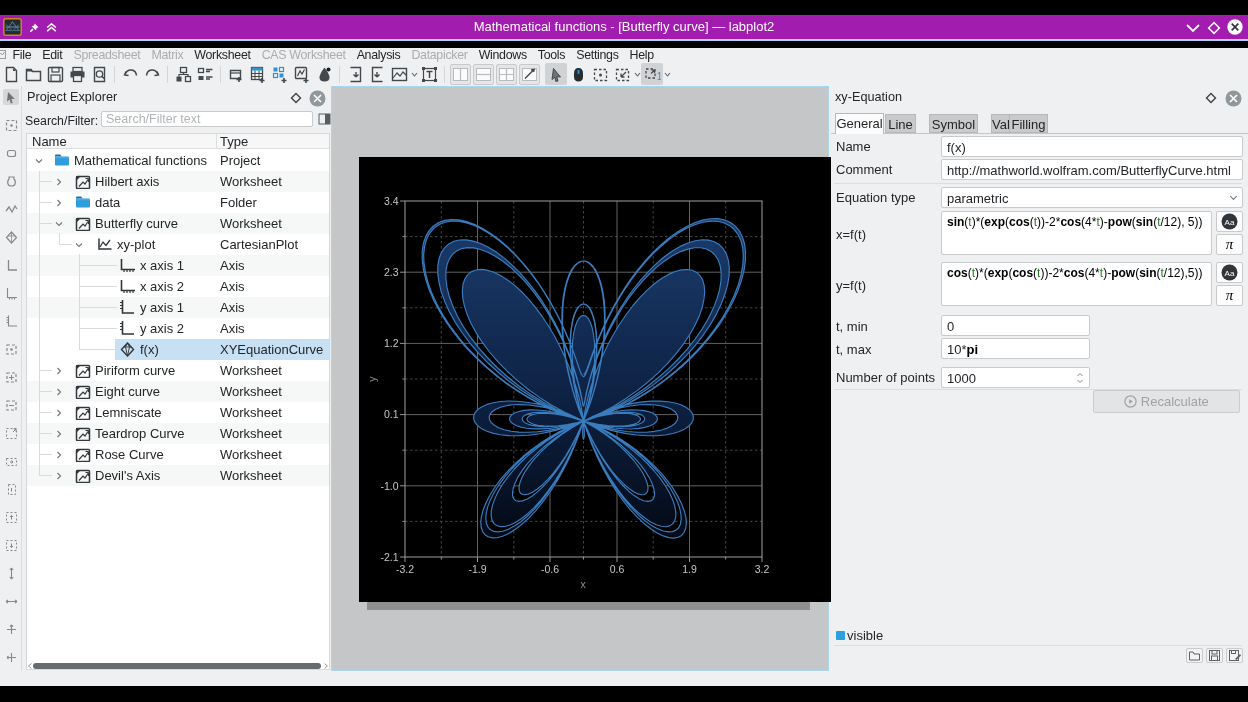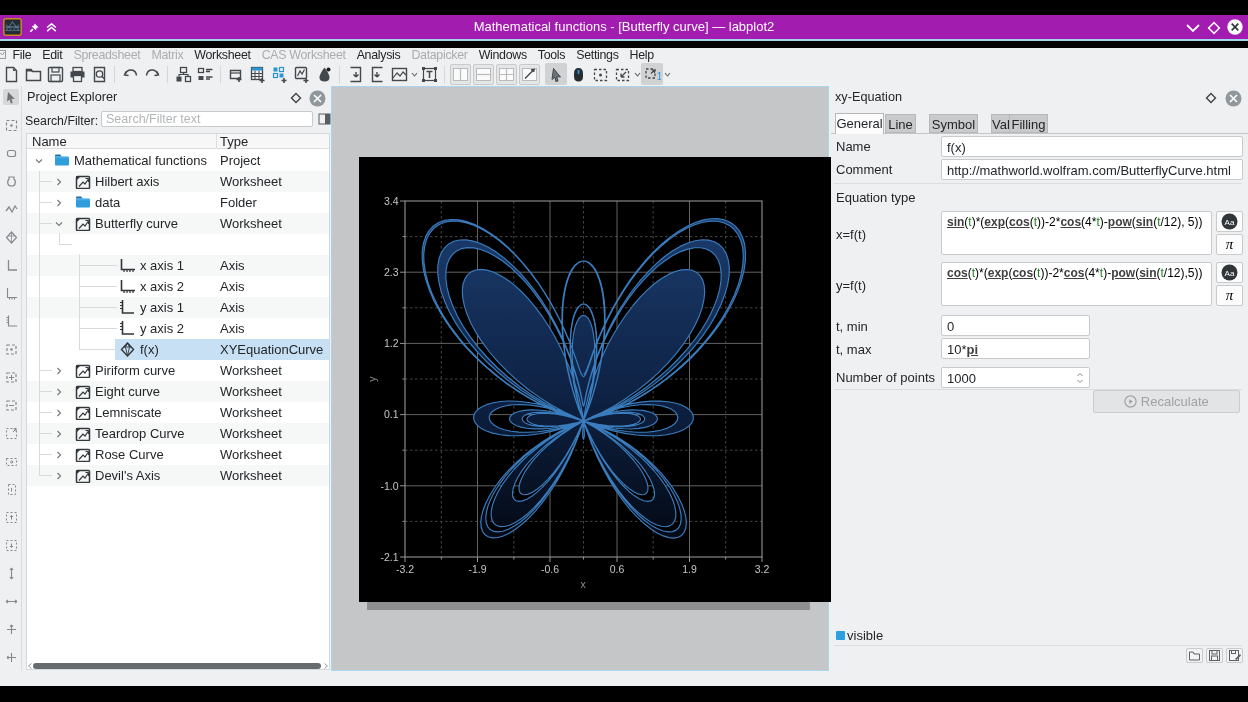--- a/index.html
+++ b/index.html
@@ -62,21 +62,21 @@
 #rdock { left:831px; top:0; width:417px; height:585px; background:#eff0f1; }
 #rdock-title { left:4px; top:4px; font-size:12.7px; color:#232629; }
 .tab { position:absolute; top:28px; height:19px; background:#c9cacb; border:1px solid #b6b8ba; font-size:13px; color:#232629; text-align:center; padding-top:2px;}
 .tab.on { background:#fcfcfc; height:21px; top:27px; border-bottom:none; z-index:2;}
 .lbl { position:absolute; left:5px; font-size:13px; color:#232629; }
 .inp { position:absolute; left:110px; width:302px; height:21px; background:#fff; border:1px solid #c9cacb;
   border-radius:2px; font-size:13px; color:#232629; padding:3px 0 0 5px; }
 .sepline { position:absolute; left:3px; width:408px; height:1px; background:#dcdddd; }
 .formula { position:absolute; left:110px; width:271px; height:44px; background:#fff; border:1px solid #c9cacb;
   border-radius:2px; font-size:12px; padding:3px 0 0 5px; white-space:nowrap; overflow:hidden;}
-.fb { font-weight:bold; color:#404040;text-decoration:underline; }
+.fb { font-weight:bold; color:#000000; }
 .fg { color:#1f7d1f; }
 .sqbtn { position:absolute; left:385px; width:27px; height:21px; background:#fcfcfc; border:1px solid #c9cacb;
   border-radius:2px; display:flex; align-items:center; justify-content:center;}
 #recalc { position:absolute; left:262px; top:304px; width:147px; height:23px; background:#e3e4e5;
   border:1px solid #cbccce; border-radius:2px; color:#9fa2a4; font-size:13px; text-align:center; padding-top:3px;}
 #visible-row { position:absolute; left:5px; top:542px; font-size:13px; color:#232629; }
 #rbottom { position:absolute; right:5px; top:562px; display:flex; gap:3px; }
 .rbtn { width:17px; height:15px; background:#f2f3f4; border:1px solid #c9cacb; border-radius:2px;
   display:flex; align-items:center; justify-content:center;}
 
@@ -518,20 +518,31 @@
               <path d="M1 2.5 L4 5.5 L7 2.5" fill="none" stroke="#75797d" stroke-width="1.15"></path>
             </svg>
             <svg class="abs" style="left:48px;top:3px;" width="16" height="15" viewBox="0 0 16 15">
               <rect x="1.5" y="2.5" width="13" height="12" rx="1" fill="none" stroke="#33383d" stroke-width="1.5"></rect>
               <path d="M1 2 L6 2 L1 7 Z" fill="#33383d"></path>
               <path d="M4 12.5 L8 8 L10 10 L13 5.5" fill="none" stroke="#33383d" stroke-width="1.2"></path>
               <path d="M13.5 4.5 L13.5 8 M13.5 4.5 L10.5 4.5" stroke="#33383d" stroke-width="1.2" fill="none"></path>
             </svg>
             <span class="nm" style="left:68px;">Butterfly curve</span>
             <span class="typ">Worksheet</span>
+          </div>
+          <div class="trow " style="top:100px;">
+            <svg class="expander" style="left:48px;" viewBox="0 0 8 8">
+              <path d="M1 2.5 L4 5.5 L7 2.5" fill="none" stroke="#75797d" stroke-width="1.15"></path>
+            </svg>
+            <svg class="abs" style="left:70px;top:4px;" width="15" height="13" viewBox="0 0 15 13">
+              <path d="M2 0.5 L2 11 L14.5 11" stroke="#30353a" stroke-width="1.5" fill="none"></path>
+              <path d="M3 9 L6 4 L9 7.5 L13 2" fill="none" stroke="#30353a" stroke-width="1.3"></path>
+            </svg>
+            <span class="nm" style="left:90px;">xy-plot</span>
+            <span class="typ">CartesianPlot</span>
           </div>
           <div class="trow alt" style="top:121px;">
             <svg class="abs" style="left:93px;top:4px;" width="16" height="13" viewBox="0 0 16 13">
               <path d="M1.5 0 L1.5 10.5 L15 10.5" stroke="#30353a" stroke-width="1.6" fill="none"></path>
               <path d="M4 10.5 L4 13 M7 10.5 L7 13 M10 10.5 L10 13 M13 10.5 L13 13" stroke="#30353a" stroke-width="1.2"></path>
             </svg>
             <span class="nm" style="left:113px;">x axis 1</span>
             <span class="typ">Axis</span>
           </div>
           <div class="trow " style="top:142px;">
@@ -759,20 +770,21 @@
     <div class="tab" style="left:136px; width:41px;margin-left:24px;">Values</div>
     <div class="tab" style="left:178px; width:39px;">Filling</div>
     <div style="position:absolute; left:0; top:47px; width:417px; height:1px; background:#c5c6c7;"></div>
 
     <div class="lbl" style="top:53px;">Name</div>
     <div class="inp" style="top:50px;">f(x)</div>
     <div class="lbl" style="top:76px;">Comment</div>
     <div class="inp" style="top:73px; ">http://mathworld.wolfram.com/ButterflyCurve.html</div>
     <div class="sepline" style="top:97px;"></div>
     <div class="lbl" style="top:104px;">Equation type</div>
+    <div class="inp" style="top:101px;">parametric<span style="position:absolute; right:6px; top:6px; border:solid #6a6e71; border-width:0 1px 1px 0; padding:2px; transform:rotate(45deg);"></span></div>
 
     <div class="lbl" style="top:141px;">x=f(t)</div>
     <div class="formula" style="top:125px;"><span class="fb">sin</span>(<span class="fg">t</span>)*(<span class="fb">exp</span>(<span class="fb">cos</span>(<span class="fg">t</span>))-2*<span class="fb">cos</span>(4*<span class="fg">t</span>)-<span class="fb">pow</span>(<span class="fb">sin</span>(<span class="fg">t</span>/12), 5))</div>
     <div class="sqbtn" style="top:125px;">
           <svg width="17" height="17" viewBox="0 0 17 17">
             <circle cx="8.5" cy="8.5" r="8" fill="#31363b"></circle>
             <text x="8.5" y="11.5" font-size="8" fill="#fff" text-anchor="middle" font-family="Liberation Sans">Aa</text>
           </svg>
         </div>
     <div class="sqbtn" style="top:148px;">

